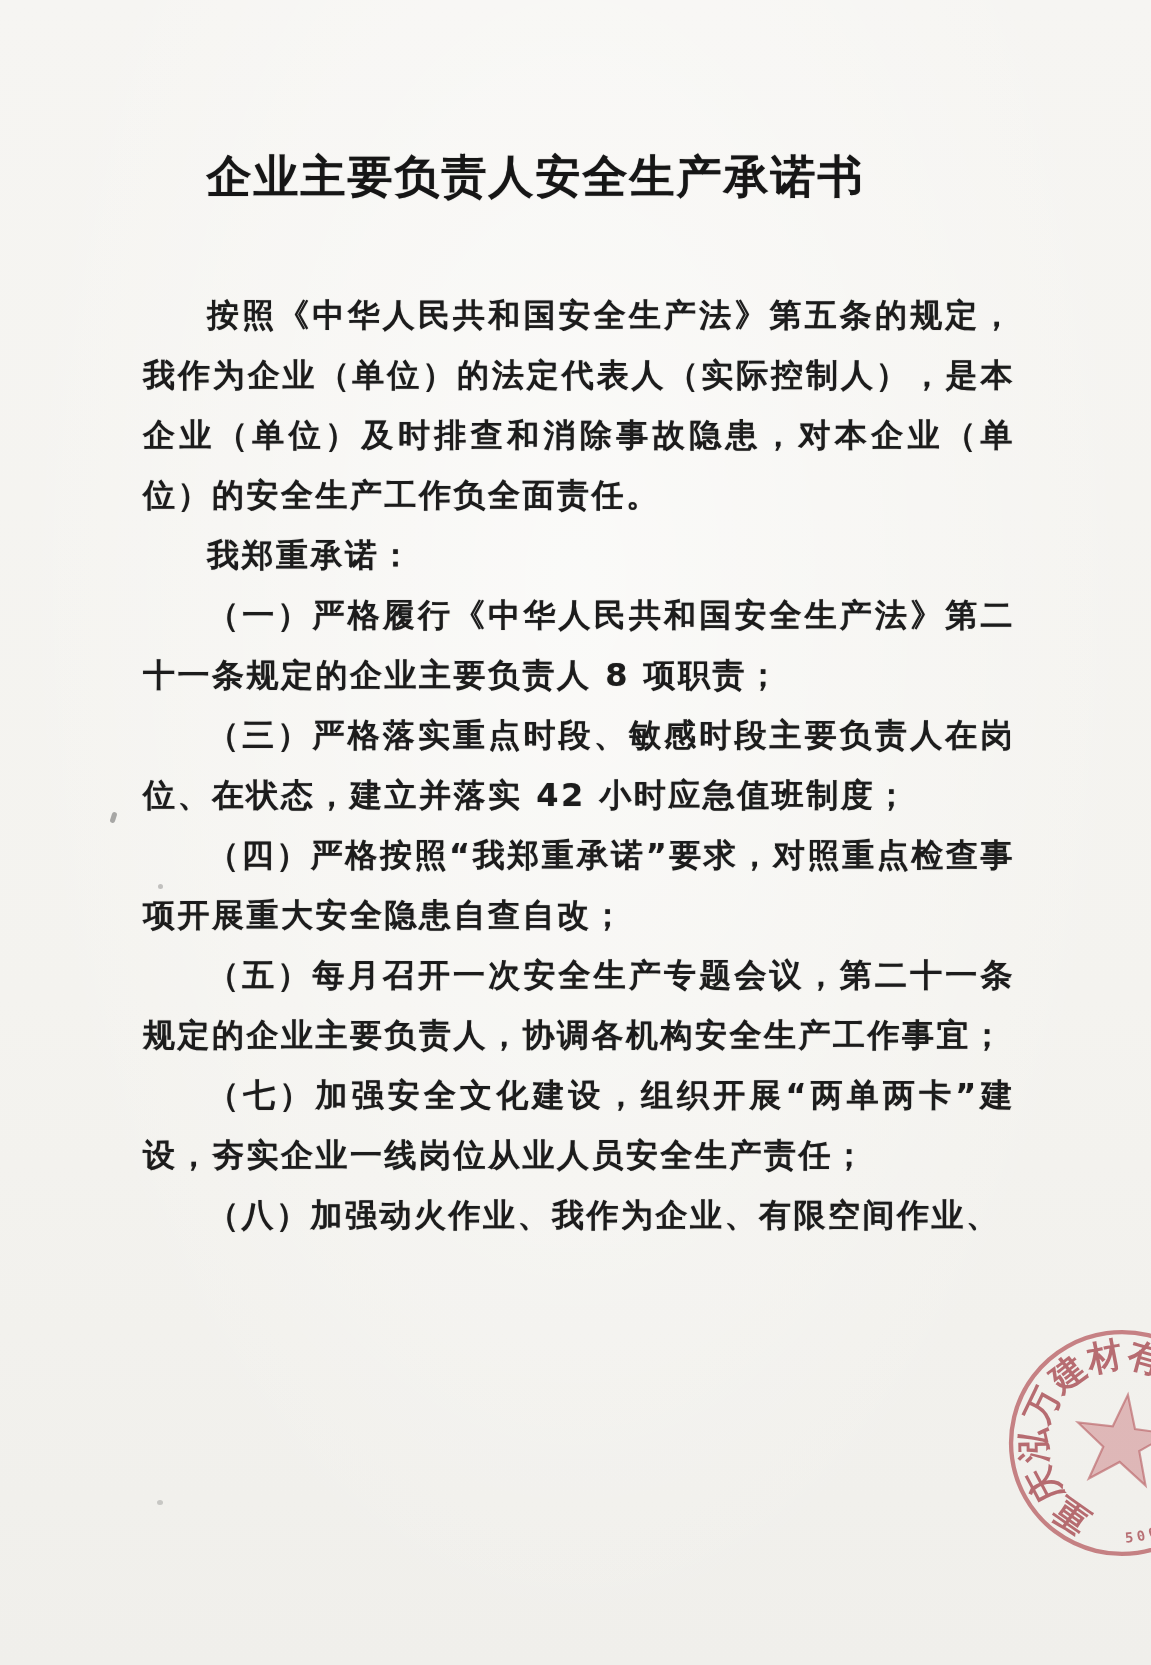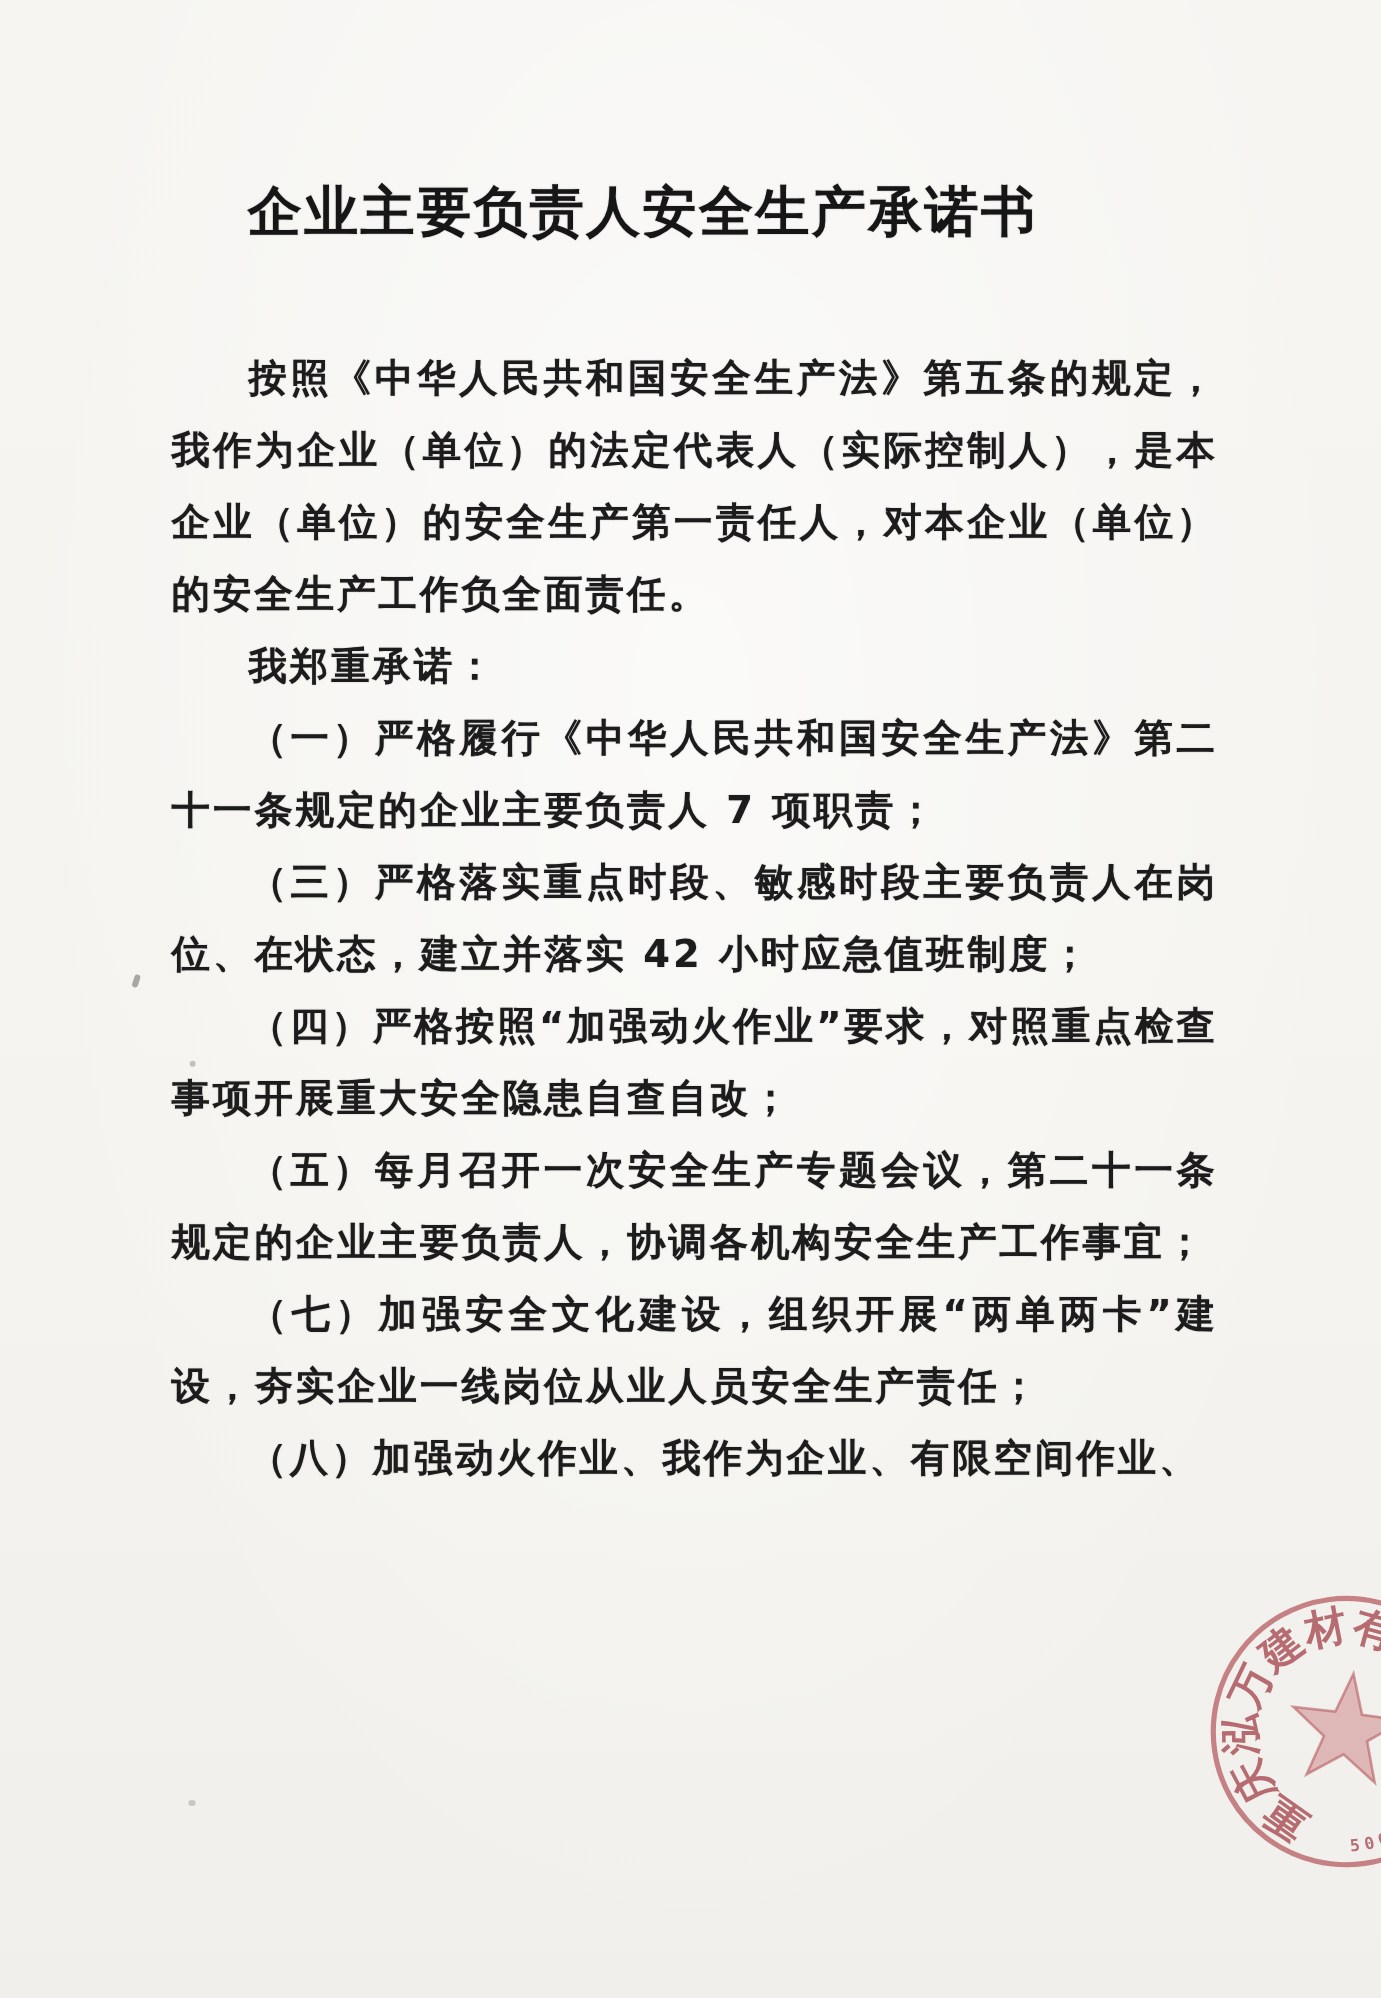--- a/index.html
+++ b/index.html
@@ -78,25 +78,25 @@
   .artifact-3 { left: 157px; top: 1500px; width: 6px; height: 5px; opacity: .25; }
 </style>
 </head>
 <body>
 
 <div class="page">
 
   <h1 class="title">企业主要负责人安全生产承诺书</h1>
 
   <div class="doc-body">
-    <p>按照《中华人民共和国安全生产法》第五条的规定，我作为企业（单位）的法定代表人（实际控制人），是本企业（单位）的安全生产第一责任人，对本企业（单位）的安全生产工作负全面责任。</p>
+    <p>按照《中华人民共和国安全生产法》第五条的规定，我作为企业（单位）的法定代表人（实际控制人），是本企业（单位）及时排查和消除事故隐患，对本企业（单位）的安全生产工作负全面责任。</p>
     <p>我郑重承诺：</p>
-    <p>（一）严格履行《中华人民共和国安全生产法》第二十一条规定的企业主要负责人 7 项职责；</p>
+    <p>（一）严格履行《中华人民共和国安全生产法》第二十一条规定的企业主要负责人 8 项职责；</p>
     <p>（三）严格落实重点时段、敏感时段主要负责人在岗位、在状态，建立并落实 42 小时应急值班制度；</p>
-    <p>（四）严格按照“加强动火作业”要求，对照重点检查事项开展重大安全隐患自查自改；</p>
+    <p>（四）严格按照“我郑重承诺”要求，对照重点检查事项开展重大安全隐患自查自改；</p>
     <p>（五）每月召开一次安全生产专题会议，第二十一条规定的企业主要负责人，协调各机构安全生产工作事宜；</p>
     <p>（七）加强安全文化建设，组织开展“两单两卡”建设，夯实企业一线岗位从业人员安全生产责任；</p>
     <p>（八）加强动火作业、我作为企业、有限空间作业、</p>
   </div>
 
   <div class="artifact artifact-1"></div>
   <div class="artifact artifact-2"></div>
   <div class="artifact artifact-3"></div>
 
   <div class="stamp">

